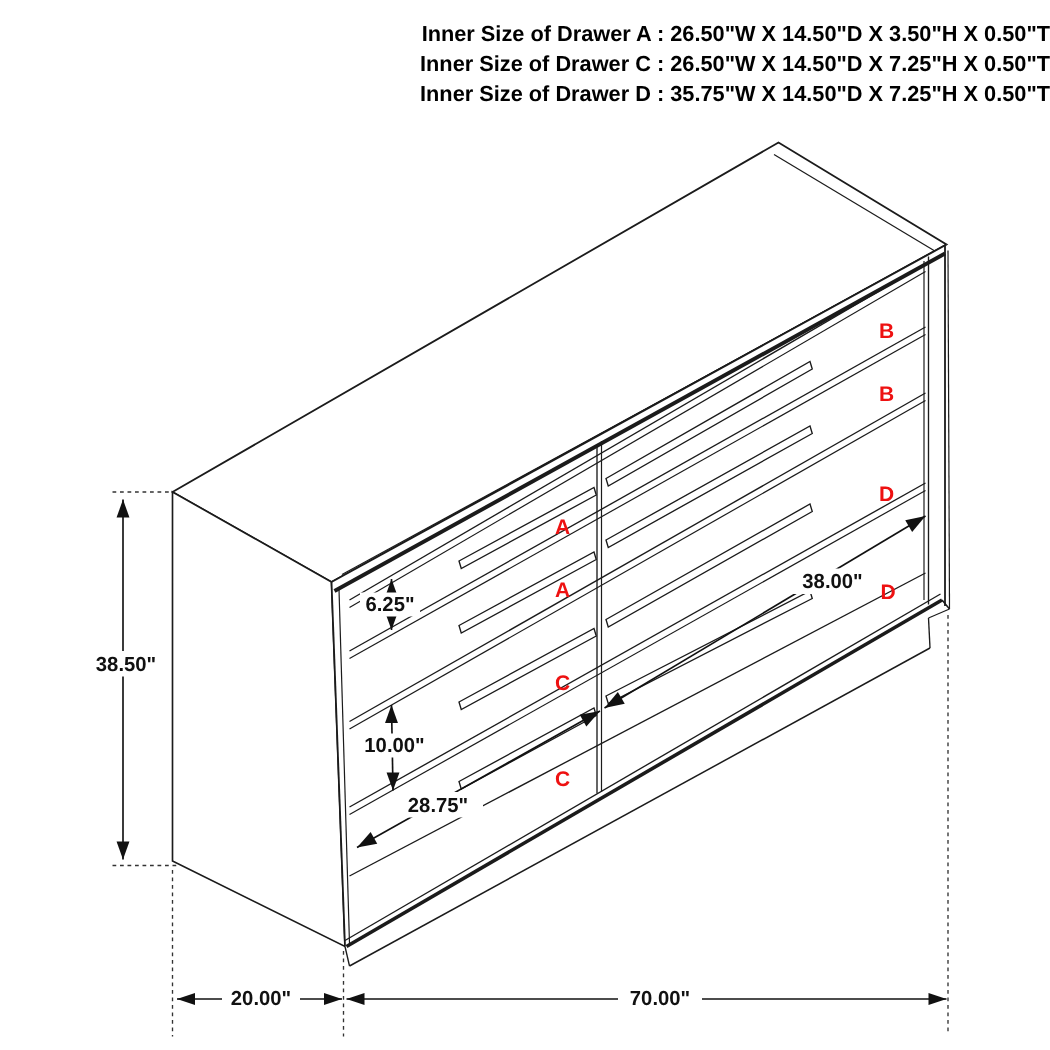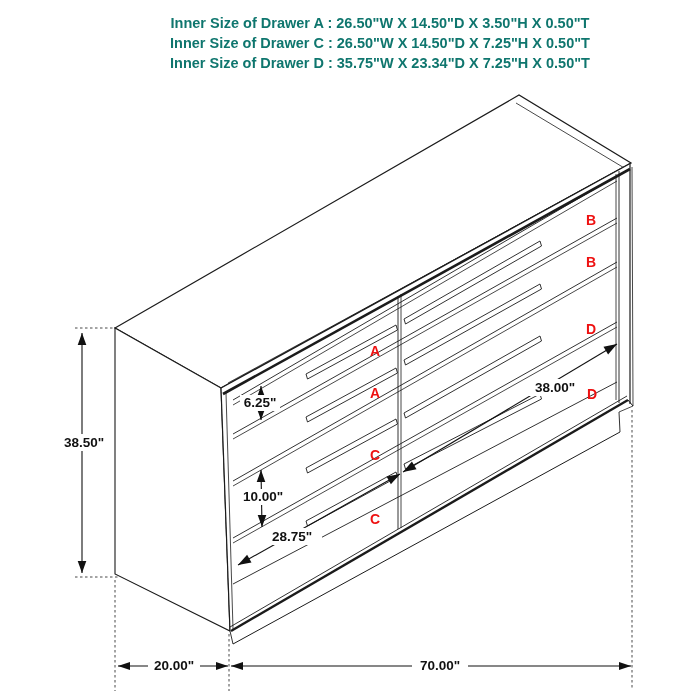--- a/index.html
+++ b/index.html
@@ -1,19 +1,19 @@
 <!DOCTYPE html>
 <html><head>
 <meta charset="utf-8">
 <style>
   html,body{margin:0;padding:0;background:#ffffff;}
   .canvas{position:relative;width:700px;height:700px;background:#ffffff;overflow:hidden;
           font-family:"Liberation Sans", sans-serif;}
-  .spec-block{position:absolute;top:13px;left:60px;width:640px;text-align:center;
-              color:#0f766e;font-weight:bold;font-size:14.5px;line-height:20px;letter-spacing:0;}
+  .spec-block{position:absolute;top:13px;left:60px;width:640px;text-align:right;
+              color:#000000;font-weight:bold;font-size:14.5px;line-height:20px;letter-spacing:0;}
   .spec-line{white-space:pre;}
   svg{position:absolute;top:0;left:0;}
   .ln{stroke:#1b1b1b;fill:none;}
   .face{fill:#ffffff;stroke:#1b1b1b;}
   .handle{fill:#ffffff;stroke:#1b1b1b;stroke-width:0.9;}
   .arrow{fill:#111;stroke:none;}
   .dim-shaft{stroke:#111;stroke-width:1.1;fill:none;}
   .dotted{stroke:#333;stroke-width:0.9;fill:none;stroke-dasharray:2.5,2.5;}
   .lblbg{fill:#ffffff;stroke:none;}
   .dimtxt{font-family:"Liberation Sans", sans-serif;font-size:13.5px;font-weight:bold;fill:#111;
@@ -22,21 +22,21 @@
           text-anchor:middle;}
 </style>
 </head>
 <body>
 
 <div class="canvas">
 
   <div class="spec-block">
     <div class="spec-line">Inner Size of Drawer A : 26.50"W X 14.50"D X 3.50"H X 0.50"T</div>
     <div class="spec-line">Inner Size of Drawer C : 26.50"W X 14.50"D X 7.25"H X 0.50"T</div>
-    <div class="spec-line">Inner Size of Drawer D : 35.75"W X 23.34"D X 7.25"H X 0.50"T</div>
+    <div class="spec-line">Inner Size of Drawer D : 35.75"W X 14.50"D X 7.25"H X 0.50"T</div>
   </div>
 
   <svg width="700" height="700" viewBox="0 0 700 700">
 
     <g>
       <polygon class="face" stroke-width="1.2" points="115,328 519,95 631,163 221,388"></polygon>
       <line class="ln" stroke-width="0.8" x1="516" y1="103" x2="626" y2="169"></line>
       <line class="ln" stroke-width="0.8" x1="228" y1="383" x2="624" y2="167"></line>
     </g>
 

